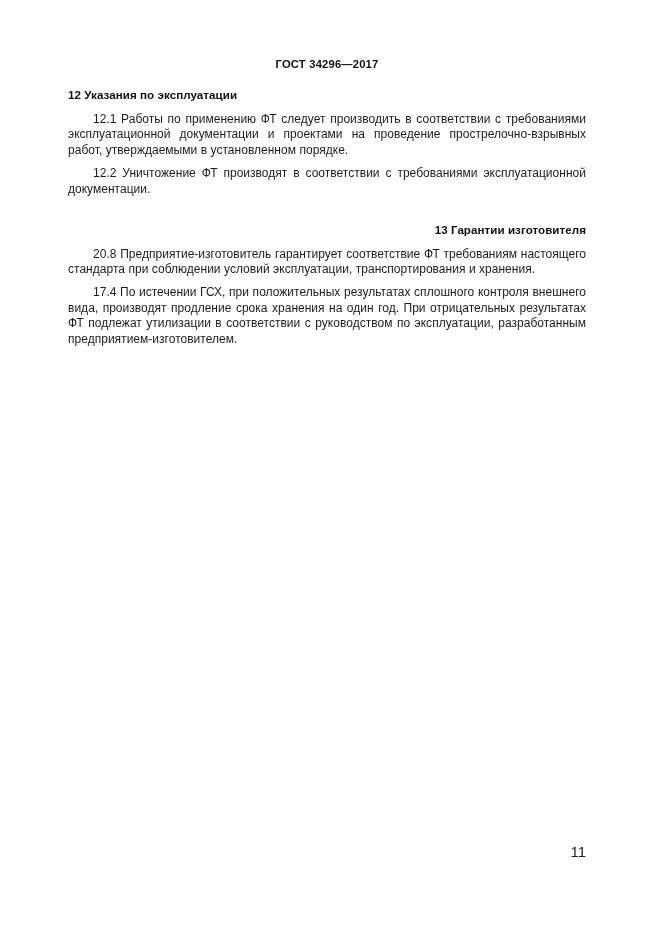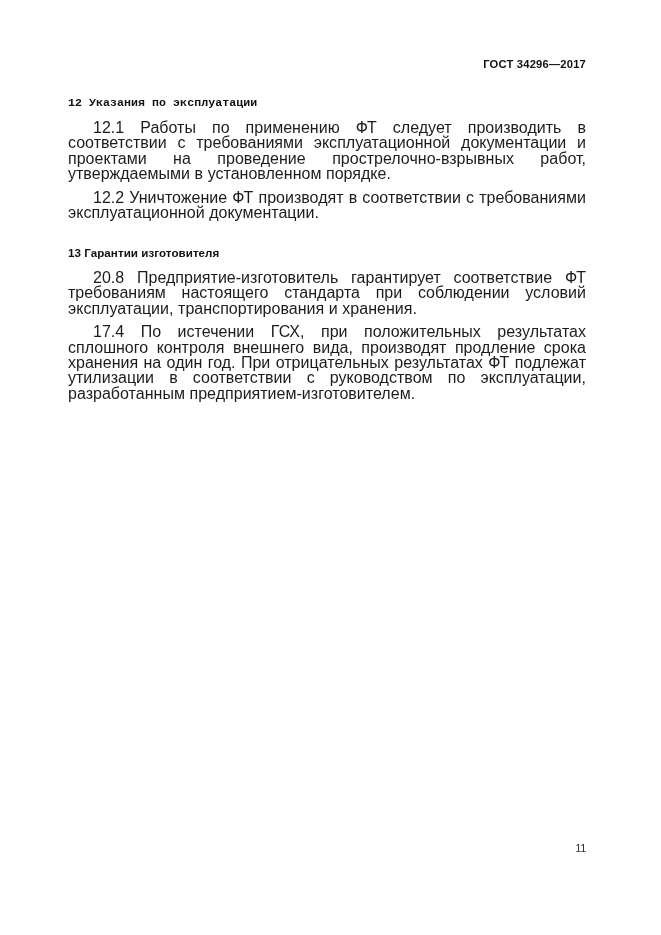--- a/index.html
+++ b/index.html
@@ -19,21 +19,21 @@
     color: #1a1a1a;
     -webkit-font-smoothing: antialiased;
   }
 
   
   .running-header {
     position: absolute;
     top: 58px;
     left: 68px;
     width: 518px;
-    text-align: right;
+    text-align: center;
     font-size: 11.2px;
     font-weight: bold;
     letter-spacing: 0.2px;
     color: #111111;
   }
 
   
   .content {
     position: absolute;
     top: 88px;
@@ -42,28 +42,28 @@
   }
 
   .section-heading {
     font-size: 11.6px;
     font-weight: bold;
     color: #111111;
     letter-spacing: 0.05px;
     margin: 0;
   }
 
-  .section-12-heading { margin-top: 8px; font-family: Liberation Mono, monospace; }
-  .section-13-heading { margin-top: 25.5px; }
+  .section-12-heading { margin-top: 0px; }
+  .section-13-heading { margin-top: 25.5px; text-align: right; }
 
   .para-block { margin-top: 11px; }
 
   p.para {
     margin: 0;
-    font-size: 16px;
+    font-size: 12px;
     line-height: 15.4px;
     color: #1c1c1c;
     text-align: justify;
     text-indent: 25px;
     letter-spacing: 0.02px;
     word-spacing: 0.1px;
     hyphens: none;
   }
 
   
@@ -73,21 +73,21 @@
 
   p.para + p.para { margin-top: 8px; }
 
   
   .page-number {
     position: absolute;
     left: 68px;
     top: 843px;
     width: 518px;
     text-align: right;
-    font-size: 10px;
+    font-size: 15px;
     color: #1c1c1c;
   }
 </style>
 </head>
 <body>
 
 <div class="page">
 
   <div class="running-header">ГОСТ 34296—2017</div>
 

